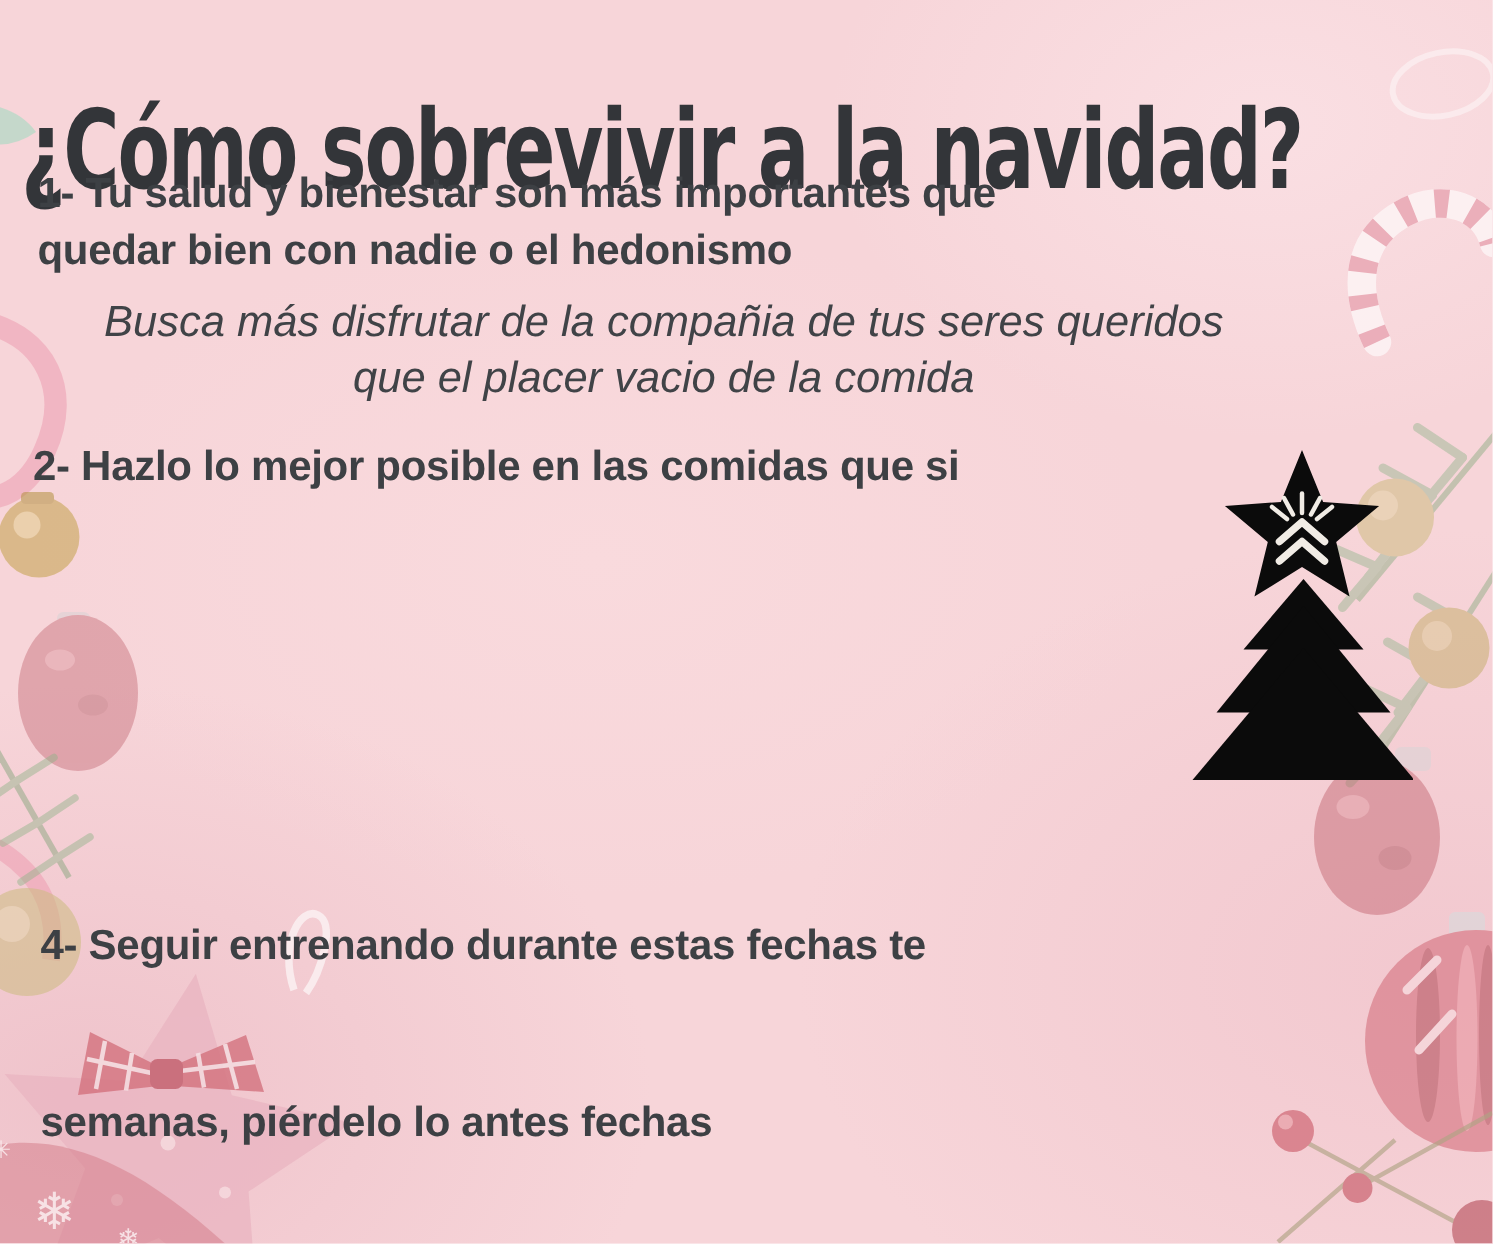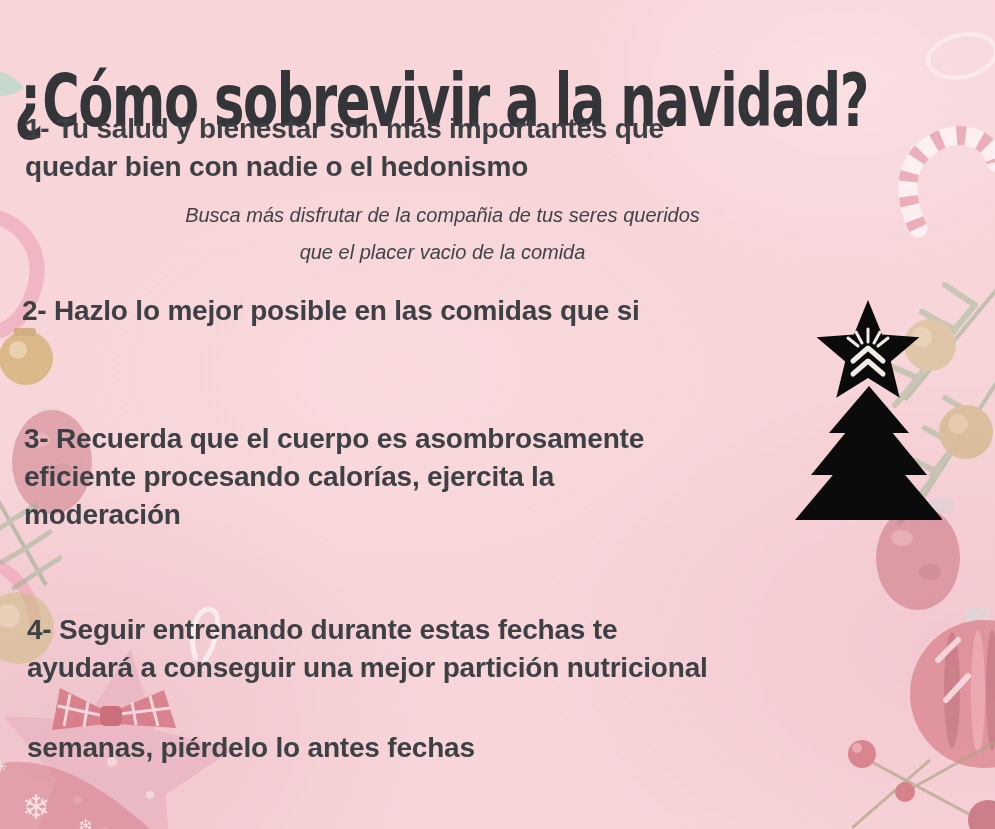--- a/index.html
+++ b/index.html
@@ -41,21 +41,21 @@
   .tip-2{left:22px;top:292px;}
   .tip-3{left:24px;top:420px;}
   .tip-4{left:27px;top:611px;}
   .tip-5{left:27px;top:729px;}
   .tip-note{
     position:absolute;left:0;right:110px;top:197px;
     text-align:center;
     color:#404347;
     font-style:italic;
     font-weight:normal;
-    font-size:20px;
+    font-size:29px;
     line-height:37px;
   }
   .tree-wrap{position:absolute;left:792px;top:296px;width:150px;height:232px;}
   .snowfabric{position:absolute;left:0;top:735px;width:150px;height:94px;}
   .snowflake{position:absolute;color:#fbeef0;opacity:.85;}
   .sf-big{left:22px;top:52px;font-size:34px;}
   .sf-small{left:-6px;top:22px;font-size:16px;}
   .sf-tiny{left:78px;top:80px;font-size:18px;}
 </style>
 </head>
@@ -201,29 +201,23 @@
 
   <div class="tip-note">
     <div>Busca más disfrutar de la compañia de tus seres queridos</div>
     <div>que el placer vacio de la comida</div>
   </div>
 
   <div class="tip tip-2">
     <div>2- Hazlo lo mejor posible en las comidas que si</div>
   </div>
 
-  <div class="tip tip-3">
-    <div>3- Recuerda que el cuerpo es asombrosamente</div>
-    <div>eficiente procesando calorías, ejercita la</div>
-    <div>moderación</div>
-  </div>
 
   <div class="tip tip-4">
     <div>4- Seguir entrenando durante estas fechas te</div>
-    <div>ayudará a conseguir una mejor partición nutricional</div>
   </div>
 
   <div class="tip tip-5">
     <div>semanas, piérdelo lo antes fechas</div>
   </div>
 
   <div class="tree-wrap">
     <svg width="150" height="232" viewBox="0 0 150 232" aria-hidden="true">
       <g>
         <polygon points="76,4 90.1,38.6 127.4,41.3 98.8,65.4 107.7,101.7 76,82 44.3,101.7 53.2,65.4 24.6,41.3 61.9,38.6" fill="#0b0b0b"></polygon>

